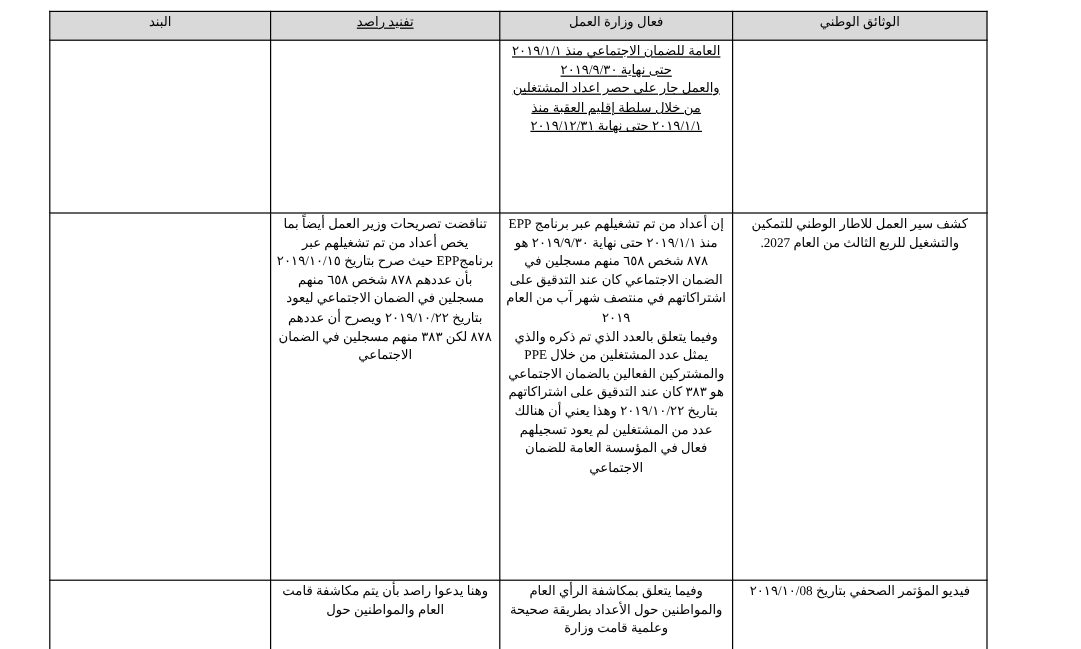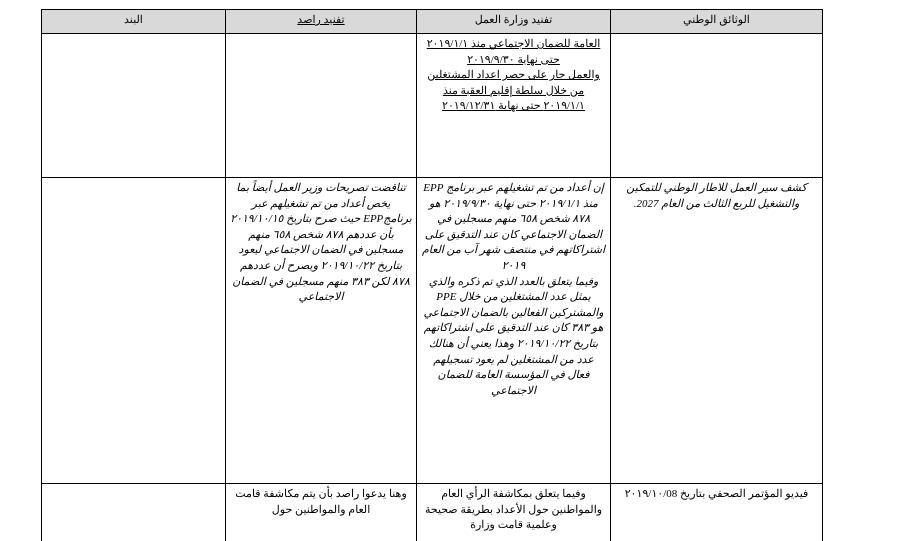--- a/index.html
+++ b/index.html
@@ -61,40 +61,40 @@
   th.col-ministry{ text-align: center; }
   th.col-docs    { text-align: center; }
 
   td.cell-text {
     text-align: center;
   }
   td.cell-empty {
     text-align: center;
   }
   .r1 td { height: 138px; text-decoration: underline; }
-  .r2 td { height: 300px; font-style: italic; }
+  .r2 td { height: 300px; }
   .r3 td { height: 60px; }
 
   .cell-body {
     display: block;
     white-space: pre-line;
     word-wrap: break-word;
   }
 </style>
 </head>
 <body>
 
 <div class="page">
 
   <div class="table-wrap">
     <table class="doc-table">
       <thead>
         <tr>
           <th class="col-docs">الوثائق الوطني</th>
-          <th class="col-ministry">تفنيد وزارة العمل</th>
+          <th class="col-ministry">فعال وزارة العمل</th>
           <th class="col-rased">تفنيد راصد</th>
           <th class="col-item">البند</th>
         </tr>
       </thead>
       <tbody>
 
         <tr class="r1">
           <td class="col-docs cell-empty">
               <span class="cell-body"></span>
             </td>

